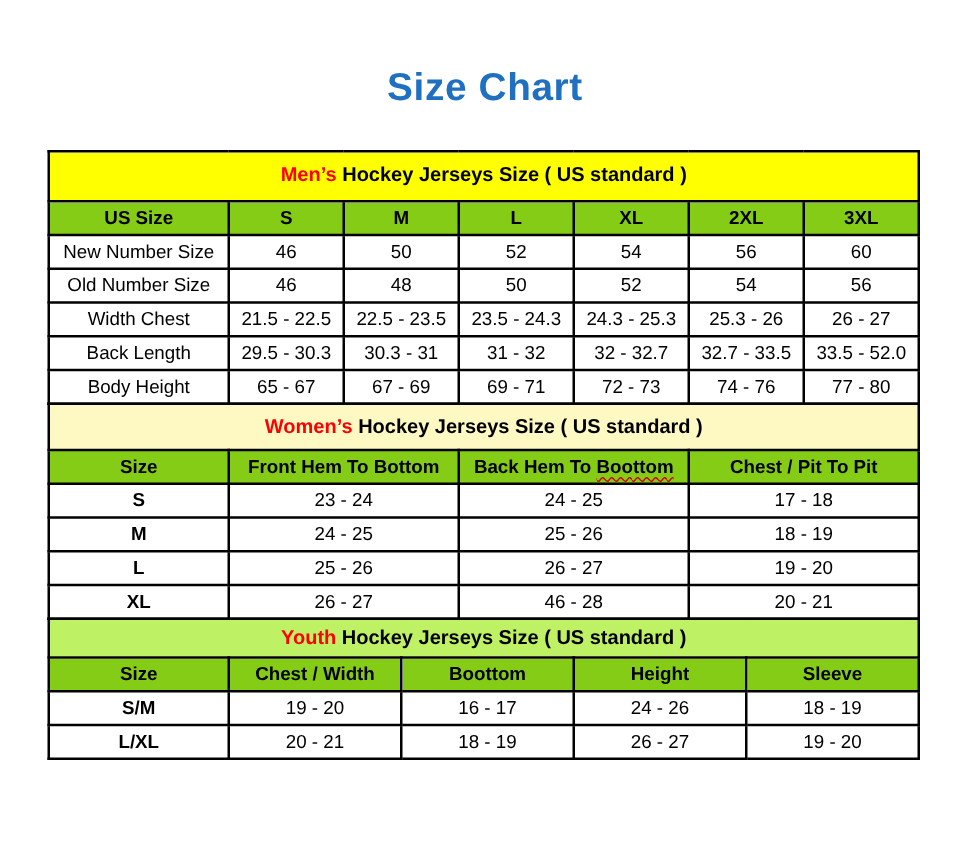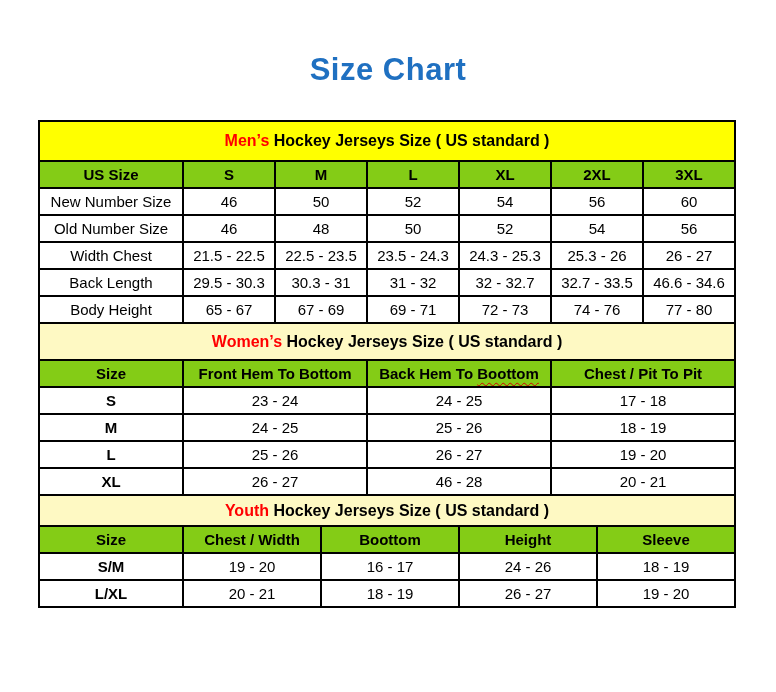--- a/index.html
+++ b/index.html
@@ -142,21 +142,21 @@
             <td>25.3 - 26</td>
             <td>26 - 27</td>
           </tr>
           <tr>
             <td>Back Length</td>
             <td>29.5 - 30.3</td>
             <td>30.3 - 31</td>
             <td>31 - 32</td>
             <td>32 - 32.7</td>
             <td>32.7 - 33.5</td>
-            <td>46.6 - 34.6</td>
+            <td>33.5 - 52.0</td>
           </tr>
           <tr>
             <td>Body Height</td>
             <td>65 - 67</td>
             <td>67 - 69</td>
             <td>69 - 71</td>
             <td>72 - 73</td>
             <td>74 - 76</td>
             <td>77 - 80</td>
           </tr>
@@ -210,21 +210,21 @@
       <table class="size-table table-youth">
         <colgroup>
           <col style="width: 144px;">
           <col style="width: 138px;">
           <col style="width: 138px;">
           <col style="width: 138px;">
           <col style="width: 138px;">
         </colgroup>
         <thead>
           <tr class="band">
-            <th colspan="5" style="background: #fef9c3;"><span class="hl" style="color: rgb(255, 0, 0);">Youth</span><span> Hockey Jerseys Size ( US standard )</span></th>
+            <th colspan="5" style="background: #bef264;"><span class="hl" style="color: rgb(255, 0, 0);">Youth</span><span> Hockey Jerseys Size ( US standard )</span></th>
           </tr>
           <tr class="cols">
             <th>Size</th>
             <th>Chest / Width</th>
             <th>Boottom</th>
             <th>Height</th>
             <th>Sleeve</th>
           </tr>
         </thead>
         <tbody>

